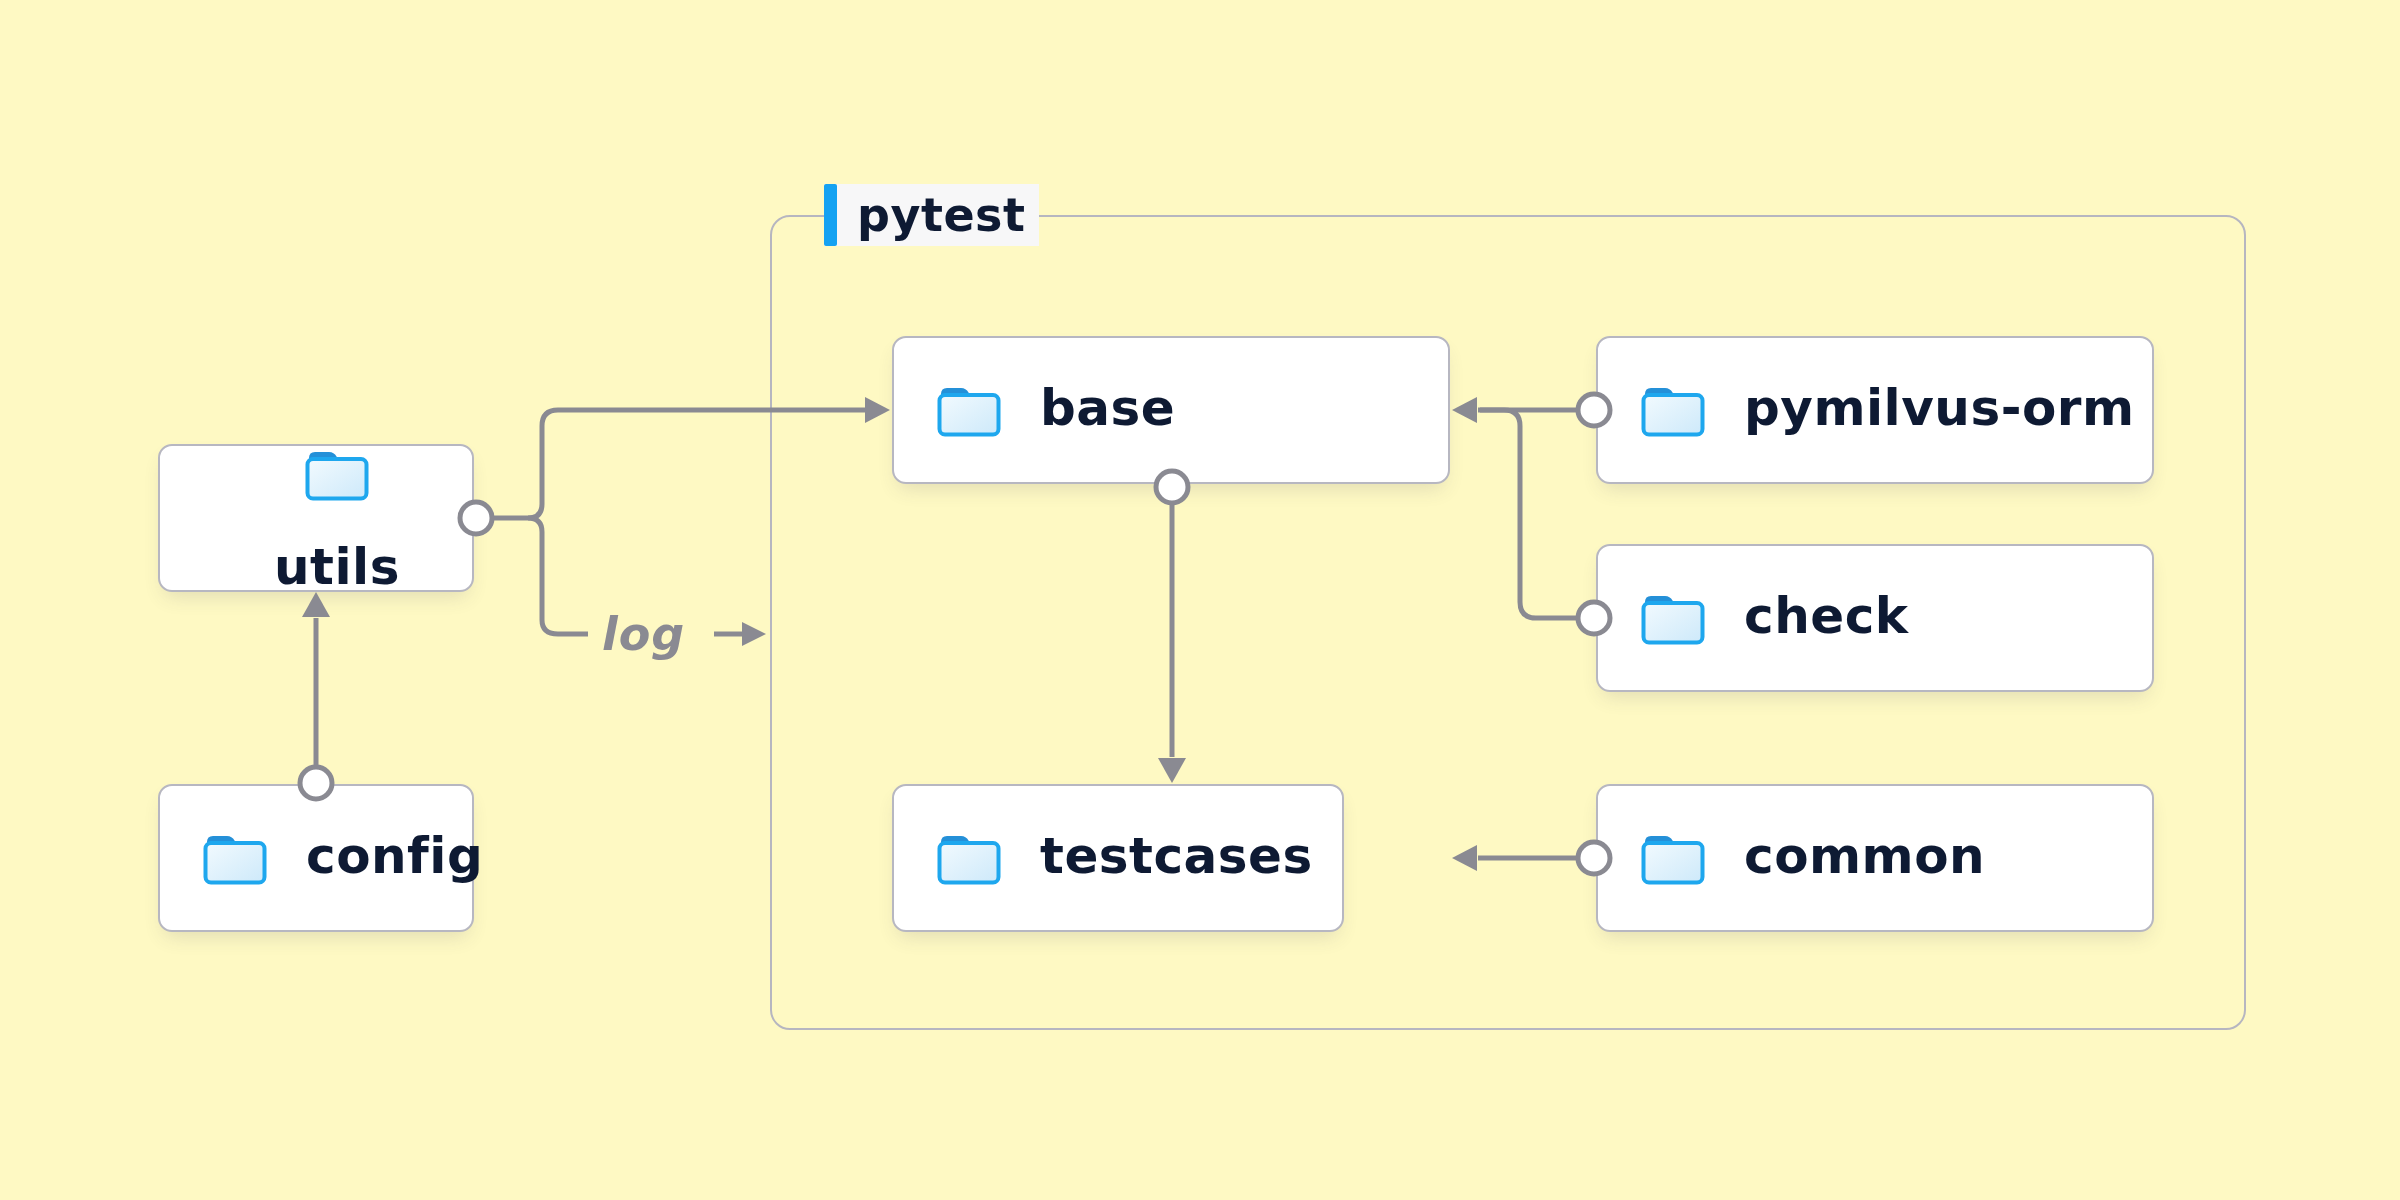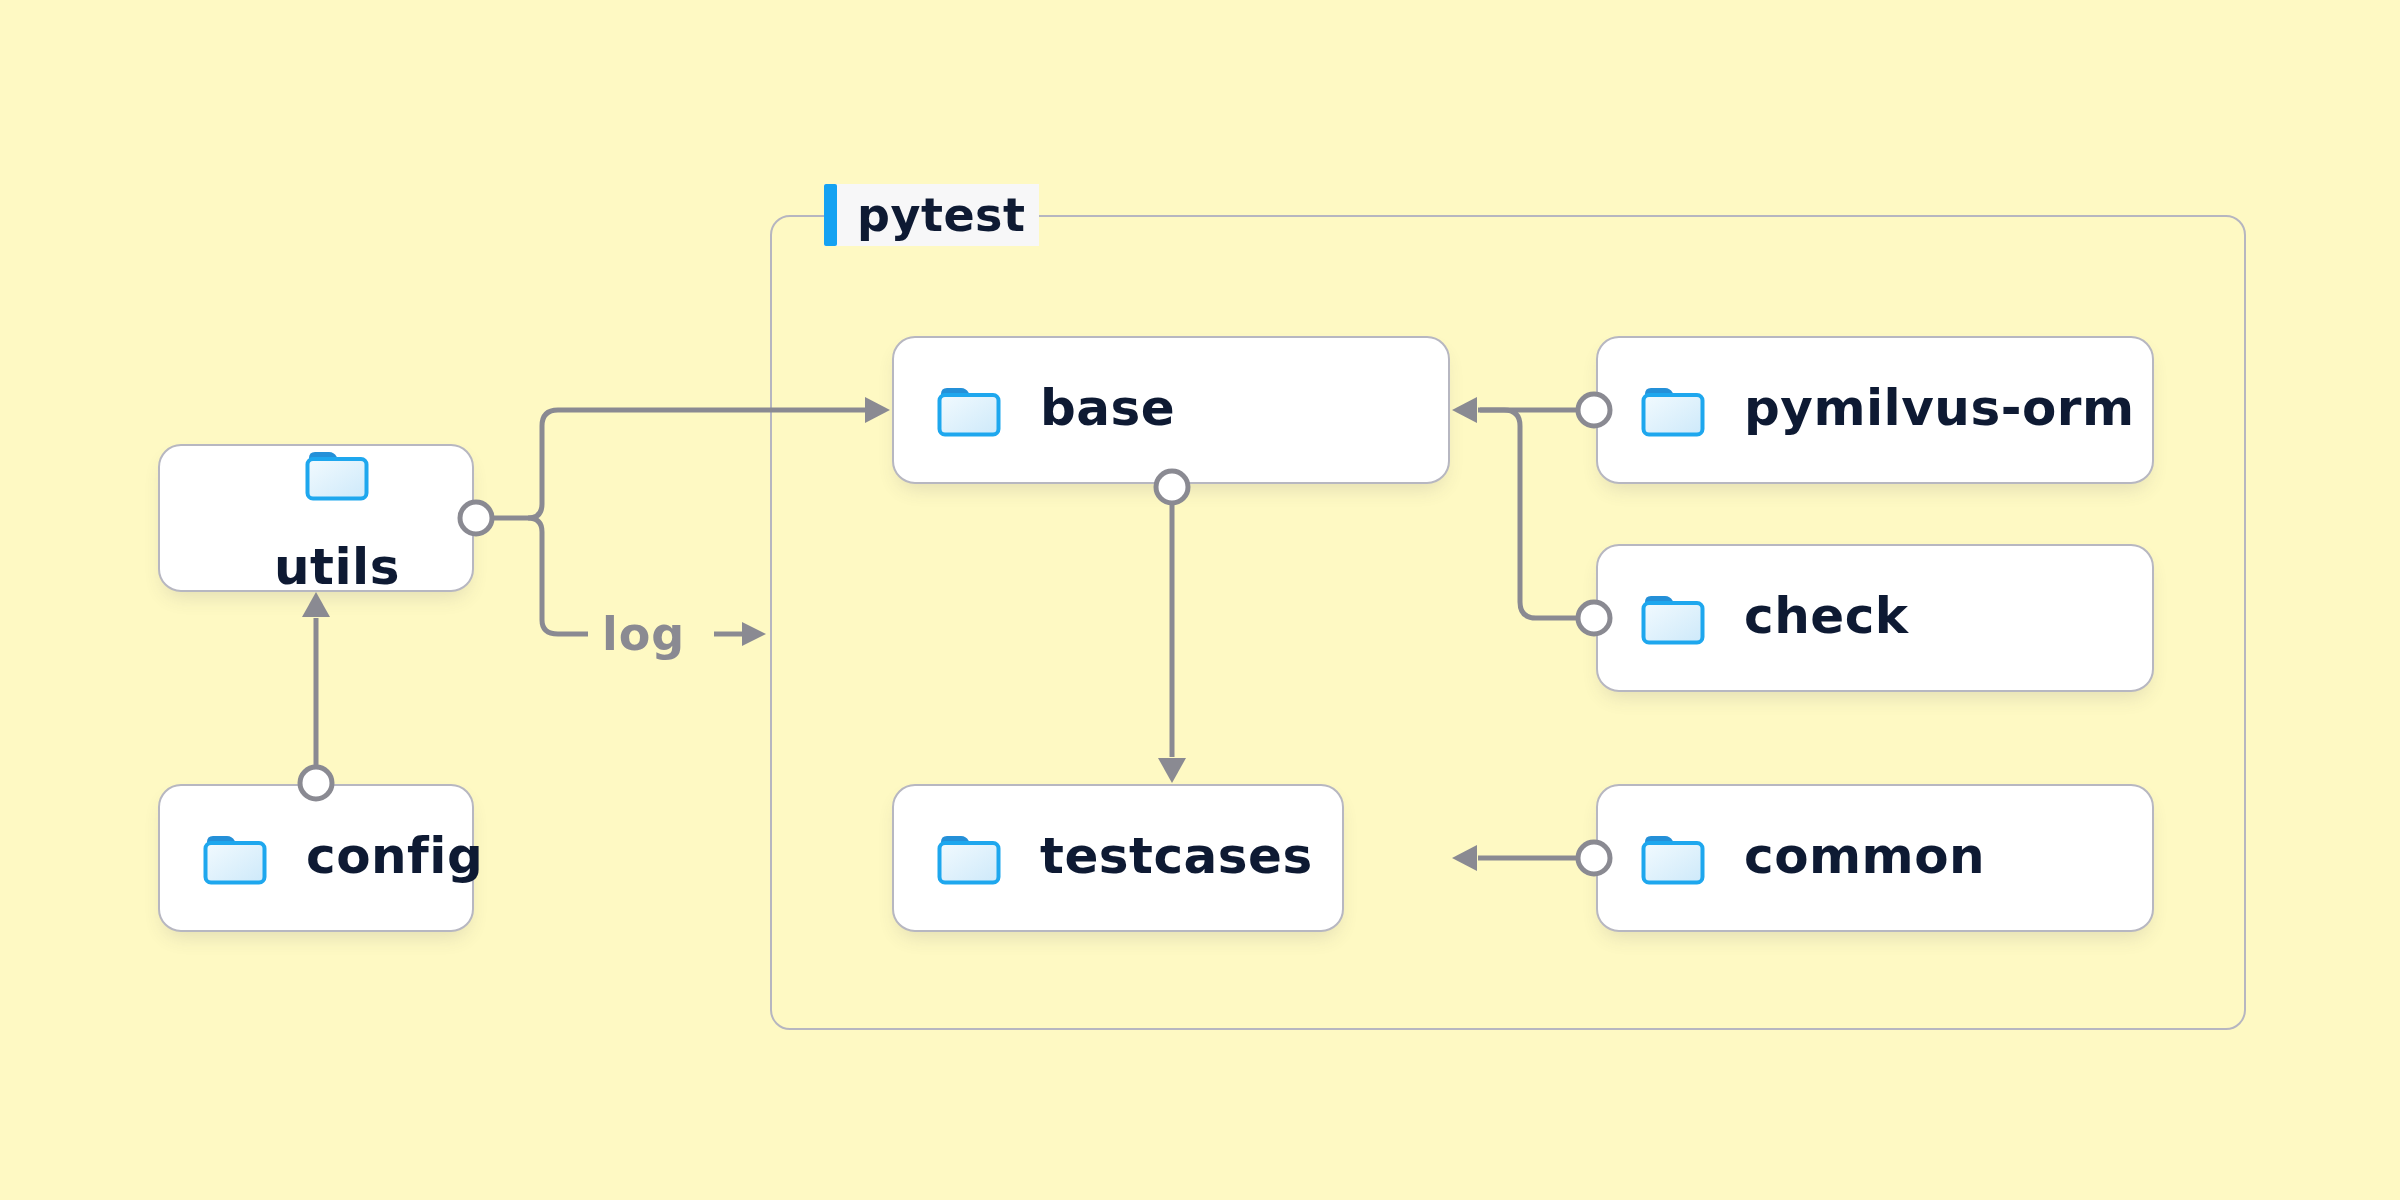--- a/index.html
+++ b/index.html
@@ -55,21 +55,21 @@
     line-height: 62px;
     white-space: nowrap;
   }
 
   
   .node {
     position: absolute;
     height: 148px;
     background: #ffffff;
     border: 2px solid #b7b7c1;
-    border-radius: 23px;
+    border-radius: 14px;
     box-sizing: border-box;
     display: flex;
     align-items: center;
     padding-left: 42px;
     gap: 38px;
     box-shadow: 0 10px 20px -6px rgba(70, 70, 100, 0.16);
     z-index: 2;
   }
   .node-label {
     font-size: 50px;
@@ -125,20 +125,21 @@
     position: absolute;
     left: 602px;
     top: 604px;
     font-size: 46px;
     font-weight: 700;
     color: #8a8a92;
     line-height: 60px;
     letter-spacing: 1px;
     z-index: 3;
     white-space: nowrap;
+    font-style: italic;
   }
 </style>
 </head>
 <body>
 
 <div class="stage">
 
   <svg width="0" height="0" style="position:absolute">
     <defs>
       <linearGradient id="folderFill" x1="0" y1="0" x2="1" y2="1">

